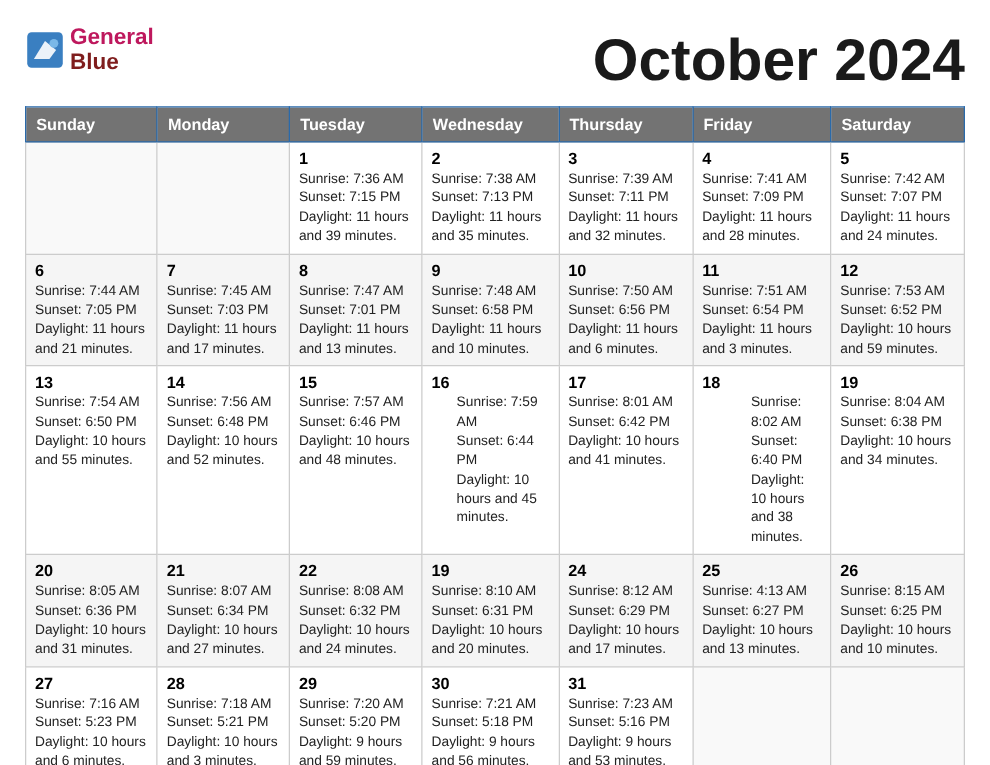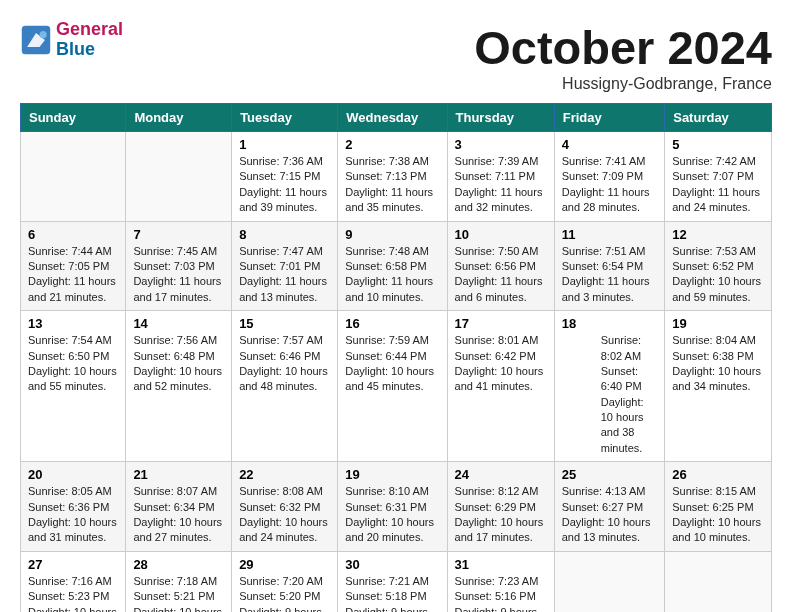--- a/index.html
+++ b/index.html
@@ -45,21 +45,21 @@
     .location {
       font-size: 16px;
       color: #333;
     }
     table {
       width: 100%;
       border-collapse: collapse;
       font-size: 11px;
     }
     thead th {
-      background-color: #0f766e;
+      background-color: #737373;
       color: #fff;
       padding: 6px 8px;
       text-align: left;
       font-size: 13px;
       font-weight: bold;
       border: 1px solid #2a6aaa;
     }
     tbody td {
       border: 1px solid #ccc;
       padding: 5px 7px;
@@ -91,26 +91,25 @@
 
 <div class="header">
   <div class="logo">
     <svg class="logo-icon" viewBox="0 0 36 36">
       <rect x="2" y="2" width="32" height="32" rx="4" fill="#3a7fc1"></rect>
       <polygon points="8,26 18,10 28,18 22,26" fill="white" opacity="0.9"></polygon>
       <circle cx="26" cy="12" r="4" fill="#7ab8e8"></circle>
     </svg>
     <div class="logo-text">
       <div><span>General</span></div>
-      <div><span style="color:#0369a1">Blue</span></div>
+      <div><span style="color:#7f1d1d">Blue</span></div>
     </div>
   </div>
   <div class="title-area">
     <div class="month-title">October 2024</div>
-    <div class="location">Hussigny-Godbrange, France</div>
   </div>
 </div>
 
 <table>
   <thead>
     <tr>
     <th>Sunday</th>
         <th>Monday</th>
         <th>Tuesday</th>
         <th>Wednesday</th>
@@ -212,21 +211,21 @@
 Daylight: 10 hours and 52 minutes.</div>
         </td>
         <td>
           <span class="day-num">15</span>
           <div class="day-info" style="white-space: pre-line;">Sunrise: 7:57 AM
 Sunset: 6:46 PM
 Daylight: 10 hours and 48 minutes.</div>
         </td>
         <td>
           <span class="day-num">16</span>
-          <div class="day-info" style="white-space: pre-line;">Sunrise: 7:59 AM
+          <div class="day-info" style="white-space: pre-line; margin-left: 20px;">Sunrise: 7:59 AM
 Sunset: 6:44 PM
 Daylight: 10 hours and 45 minutes.</div>
         </td>
         <td>
           <span class="day-num">17</span>
           <div class="day-info" style="white-space: pre-line;">Sunrise: 8:01 AM
 Sunset: 6:42 PM
 Daylight: 10 hours and 41 minutes.</div>
         </td>
         <td>

